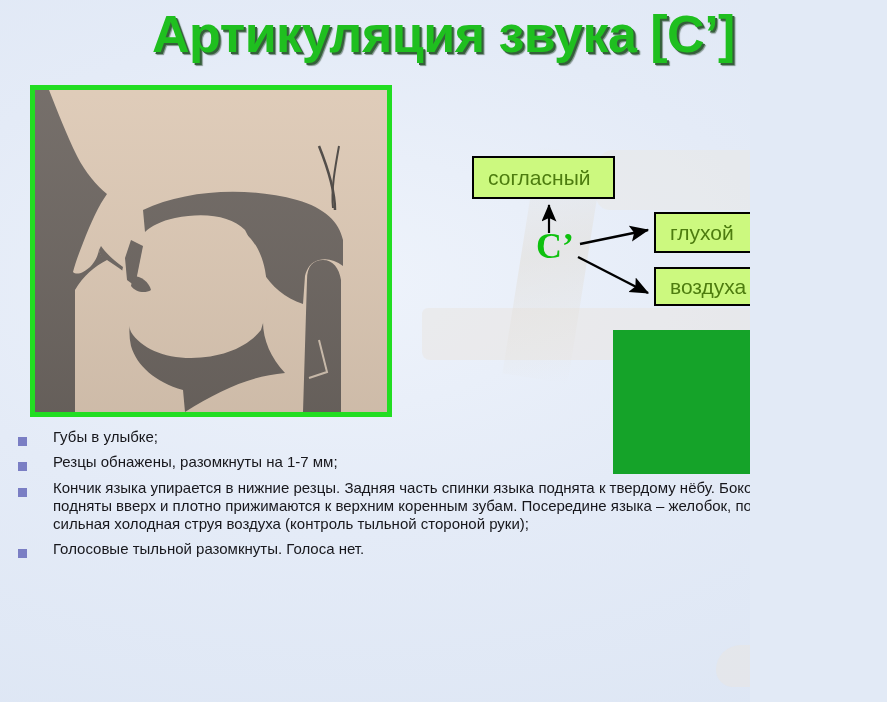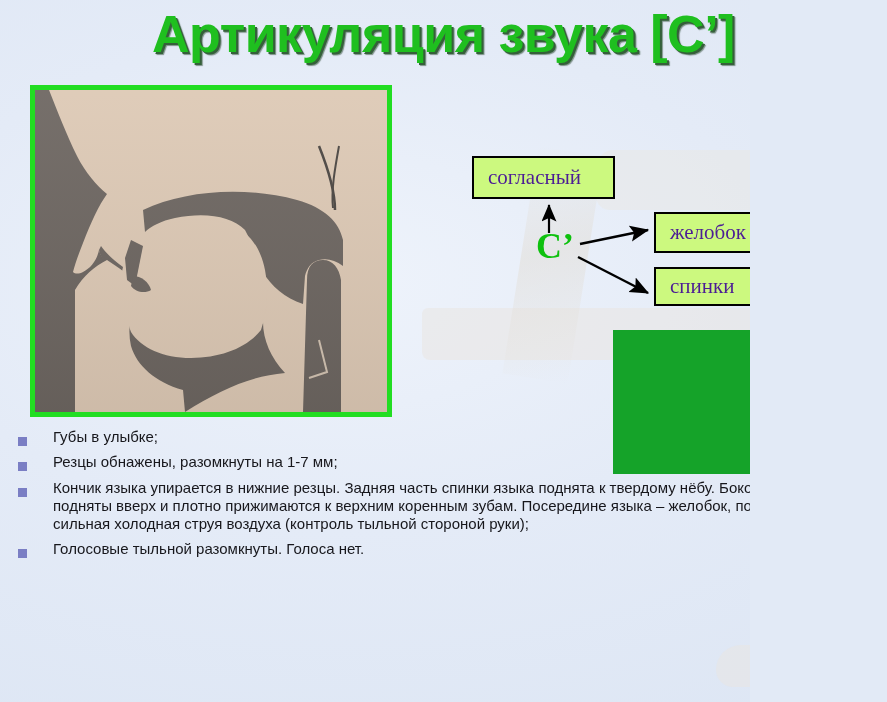--- a/index.html
+++ b/index.html
@@ -79,23 +79,23 @@
     overflow: hidden;
   }
   #picture-frame svg { display: block; }
 
   
   .concept-box {
     position: absolute;
     box-sizing: border-box;
     border: 2px solid #000;
     background: #ccf97f;
-    font-family: Liberation Serif, serif;
+    font-family: Liberation Sans, sans-serif;
     font-size: 21px;
-    color: #4c1d95;
+    color: #4d7c0f;
     display: flex;
     align-items: center;
     padding-left: 14px;
   }
   #box-soglasny { left: 472px; top: 156px; width: 143px; height: 43px; }
   #box-gluhoy  { left: 654px; top: 212px; width: 137px; height: 41px; }
   #box-myagkiy { left: 654px; top: 267px; width: 122px; height: 39px; }
 
   #sound-letter {
     position: absolute;
@@ -216,22 +216,22 @@
 
       <path d="M 284 56 C 292 76 300 100 300 120" fill="none" stroke="#4b4642" stroke-width="2.5"></path>
       <path d="M 304 56 C 300 78 296 100 298 118" fill="none" stroke="#4b4642" stroke-width="2"></path>
       <path d="M 284 250 L 292 282 L 274 288" fill="none" stroke="#d2c3b2" stroke-width="2"></path>
 
       <rect x="0" y="0" width="352" height="322" fill="url(#paperTint)"></rect>
     </svg>
   </div>
 
   <div class="concept-box" id="box-soglasny">согласный</div>
-  <div class="concept-box" id="box-gluhoy">желобок</div>
-  <div class="concept-box" id="box-myagkiy">спинки</div>
+  <div class="concept-box" id="box-gluhoy">глухой</div>
+  <div class="concept-box" id="box-myagkiy">воздуха</div>
 
   <div id="sound-letter">С’</div>
 
   <svg id="arrows" viewBox="0 0 887 702" xmlns="http://www.w3.org/2000/svg">
     <defs>
       <marker id="ah" markerWidth="9" markerHeight="9" refX="7.5" refY="3.4" orient="auto" markerUnits="strokeWidth">
         <path d="M 0 0 L 8 3.4 L 0 6.8 L 1.6 3.4 Z" fill="#000000"></path>
       </marker>
     </defs>
 

